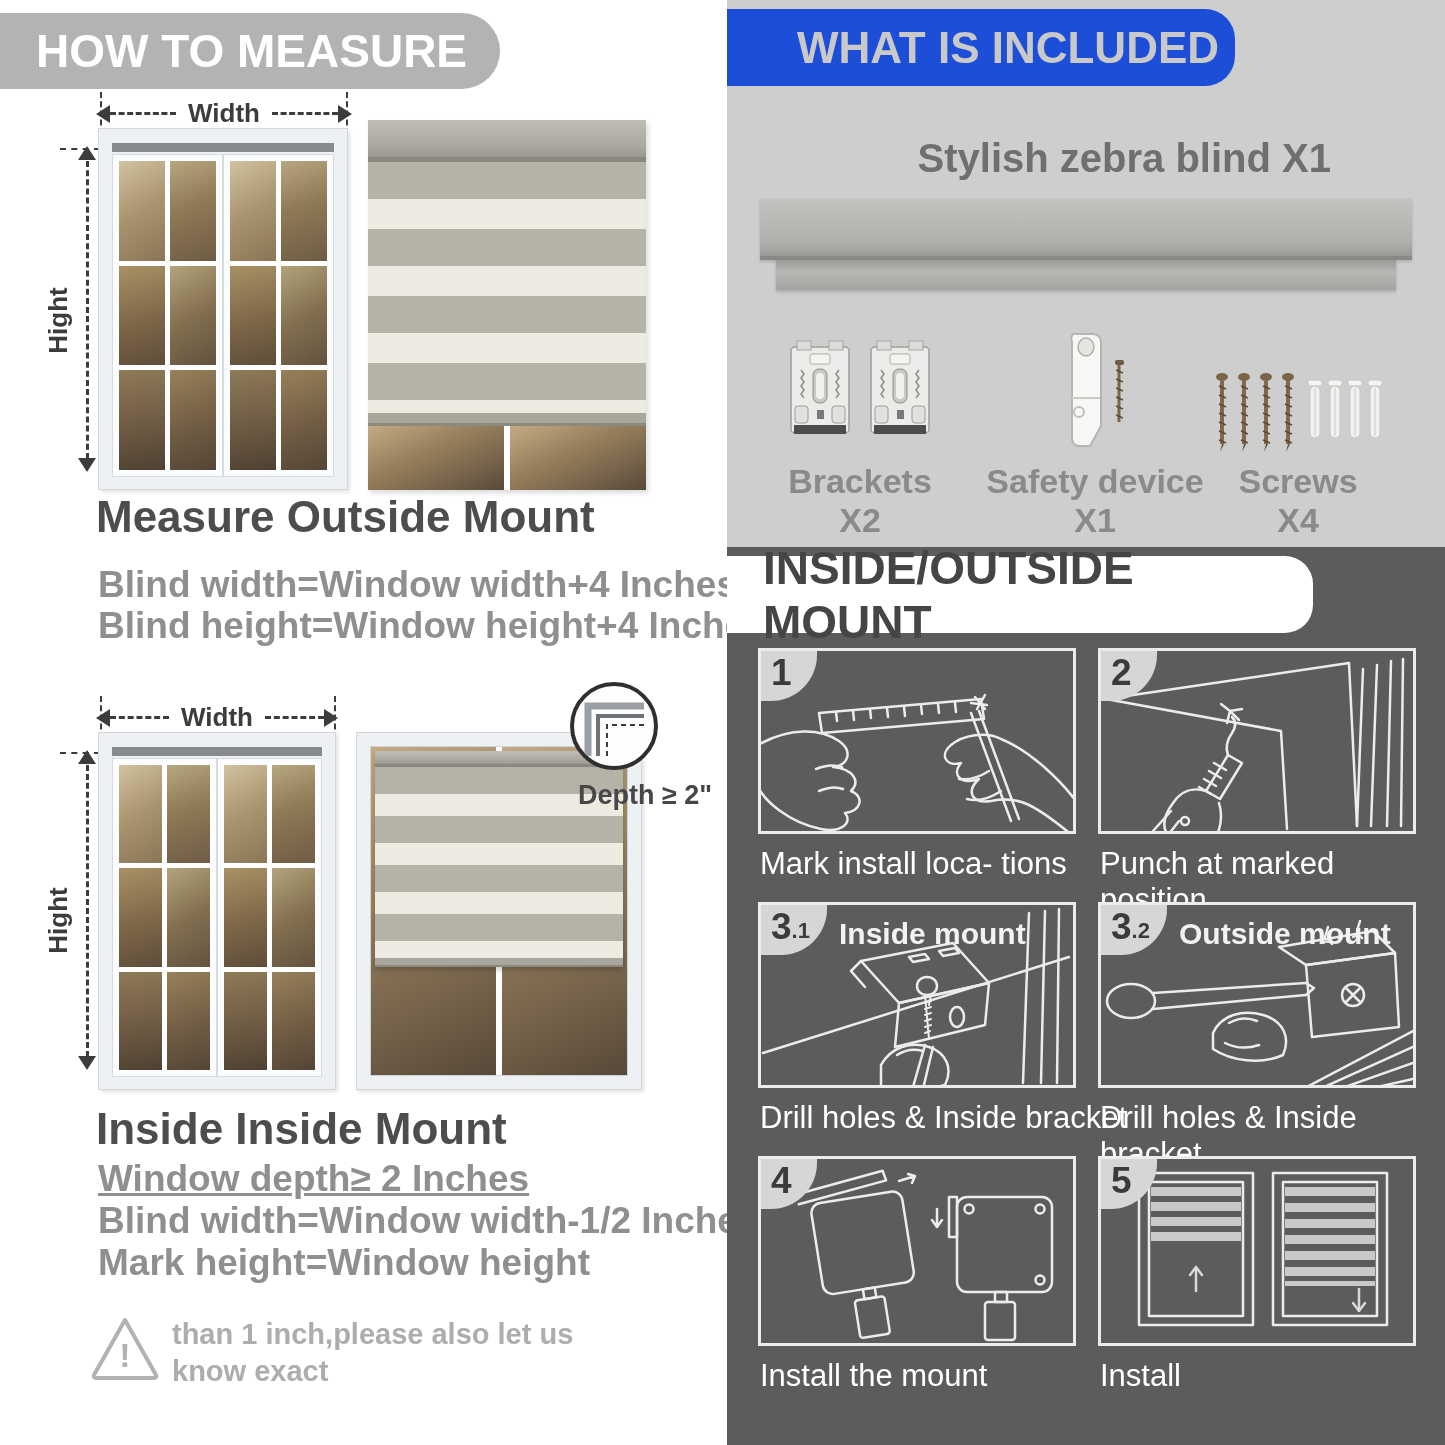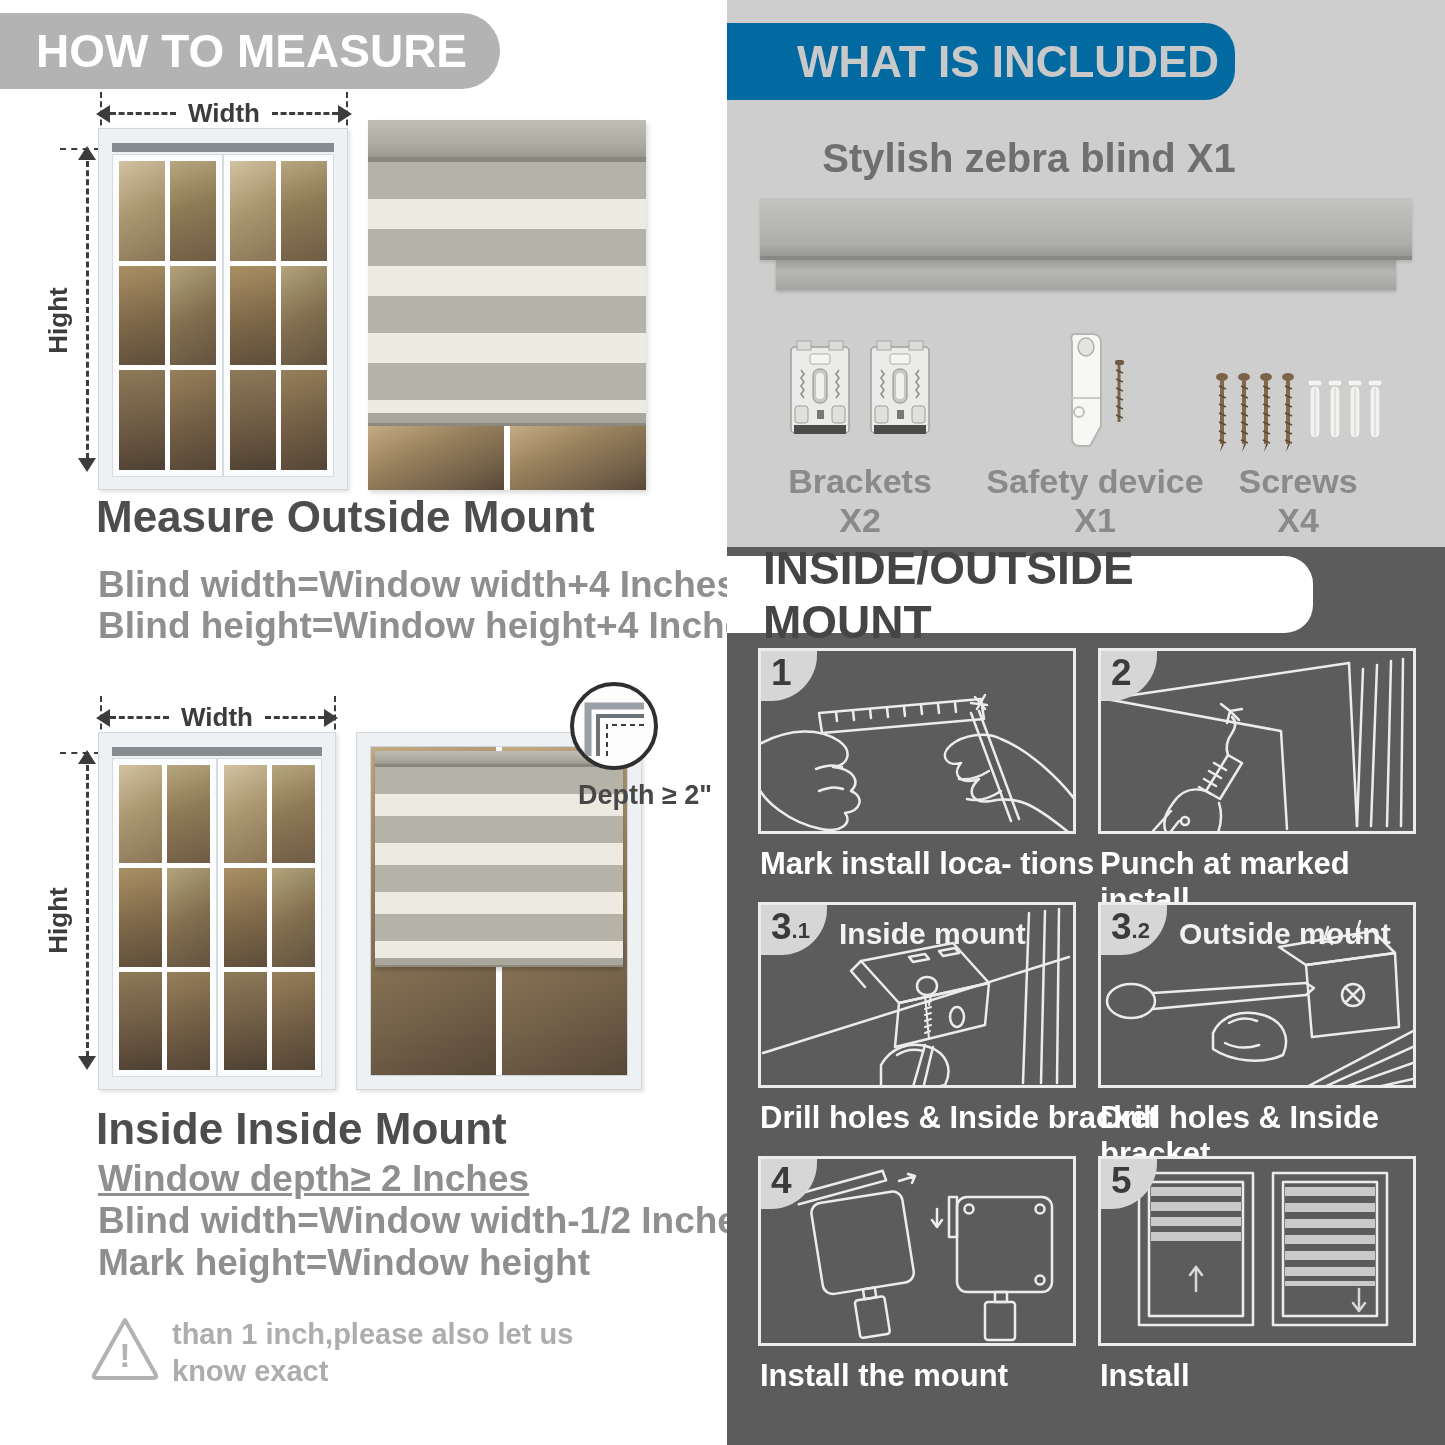--- a/index.html
+++ b/index.html
@@ -78,25 +78,25 @@
   .mag-circle{
     width:88px;height:88px;border:4px solid #2f2f2f;border-radius:50%;
     background:#fdfdfd;box-sizing:border-box;overflow:hidden;position:relative;
   }
 
   .warn-text{font-size:29px;font-weight:600;color:#adadad;line-height:37px;}
 
   
   .right-top{left:727px;top:0;width:718px;height:547px;background:#cecece;}
   .header2{
-    left:727px;top:23px;width:508px;height:77px;background:#0369a1;
+    left:727px;top:9px;width:508px;height:77px;background:#1d4ed8;
     border-radius:0 30px 30px 0;display:flex;align-items:center;
     color:#c9c9c9;font-size:44px;font-weight:700;padding-left:70px;box-sizing:border-box;
   }
-  .product-lbl{left:727px;top:136px;width:604px;text-align:center;font-size:40px;font-weight:700;color:#6f6f6f;}
+  .product-lbl{left:727px;top:136px;width:604px;text-align:right;font-size:40px;font-weight:700;color:#6f6f6f;}
   .headrail{
     left:760px;top:198px;width:652px;height:62px;
     background:linear-gradient(180deg,#c4c4c0,#adada9 80%,#989894);
     border-bottom:4px solid #888884;box-sizing:border-box;
     box-shadow:0 2px 3px rgba(0,0,0,.15);
   }
   .headrail-lip{
     left:776px;top:260px;width:620px;height:30px;
     background:linear-gradient(180deg,#9a9a96,#b7b7b3 40%,#a4a4a0);
     box-shadow:0 2px 3px rgba(0,0,0,.18);
@@ -114,21 +114,21 @@
     position:absolute;border:3px solid #ececec;box-sizing:border-box;background:#5c5c5c;
   }
   .badge{
     position:absolute;left:0;top:0;width:56px;height:50px;background:#d6d6d6;
     border-radius:0 0 46px 0;color:#3b3b3b;font-size:37px;font-weight:700;
     display:flex;align-items:flex-start;padding:1px 0 0 10px;box-sizing:border-box;
   }
   .badge .sub{font-size:22px;font-weight:700;margin-top:12px;}
   .badge.wide{width:66px;}
   .step-title{position:absolute;left:78px;top:12px;color:#f2f2f2;font-size:30px;font-weight:700;}
-  .caption{position:absolute;color:#ffffff;font-size:31px;font-weight:700;}
+  .caption{position:absolute;color:#ffffff;font-size:31px;font-weight:400;}
   .art{position:absolute;inset:0;width:100%;height:100%;}
 </style>
 </head>
 <body>
 
 <div class="abs banner1">
   <span>HOW TO MEASURE</span>
 </div>
 
 <div class="abs harrow" style="left:96px;top:98px;width:256px;">
@@ -413,21 +413,21 @@
     <path d="M127,104 l14,8 -22,36 -14,-8 z"></path>
     <path d="M113,112 l12,7 M108,120 l12,7 M103,128 l12,7 M98,136 l12,7"></path>
     <path d="M105,140 C92,136 80,140 72,152 C60,168 62,180 70,188 L110,195 C120,180 122,165 118,152"></path>
     <path d="M70,160 l-18,20 M78,170 l-14,18"></path>
     <circle cx="84" cy="170" r="4"></circle>
   </svg>
   <div class="badge">
       <span>2</span>
     </div>
 </div>
-<div class="caption" style="left:1100px;top:846px;">Punch at  marked install</div>
+<div class="caption" style="left:1100px;top:846px;">Punch at  marked position</div>
 
 <div class="step-box" style="left:758px;top:902px;width:318px;height:186px;">
   <svg class="art" viewBox="0 0 312 180" fill="none" stroke="#ececec" stroke-width="2.5" stroke-linejoin="round" stroke-linecap="round">
     <path d="M2,148 L308,52"></path>
     <path d="M268,8 L262,178 M284,6 L280,178 M298,4 L296,178"></path>
     <polygon points="100,56 192,38 228,78 138,98"></polygon>
     <path d="M100,56 l-10,10 14,16"></path>
     <path d="M148,52 l16,-3 4,5 -16,3 z M178,46 l16,-3 4,5 -16,3 z"></path>
     <polygon points="228,78 224,120 134,142 138,98"></polygon>
     <ellipse cx="196" cy="112" rx="7" ry="10"></ellipse>

